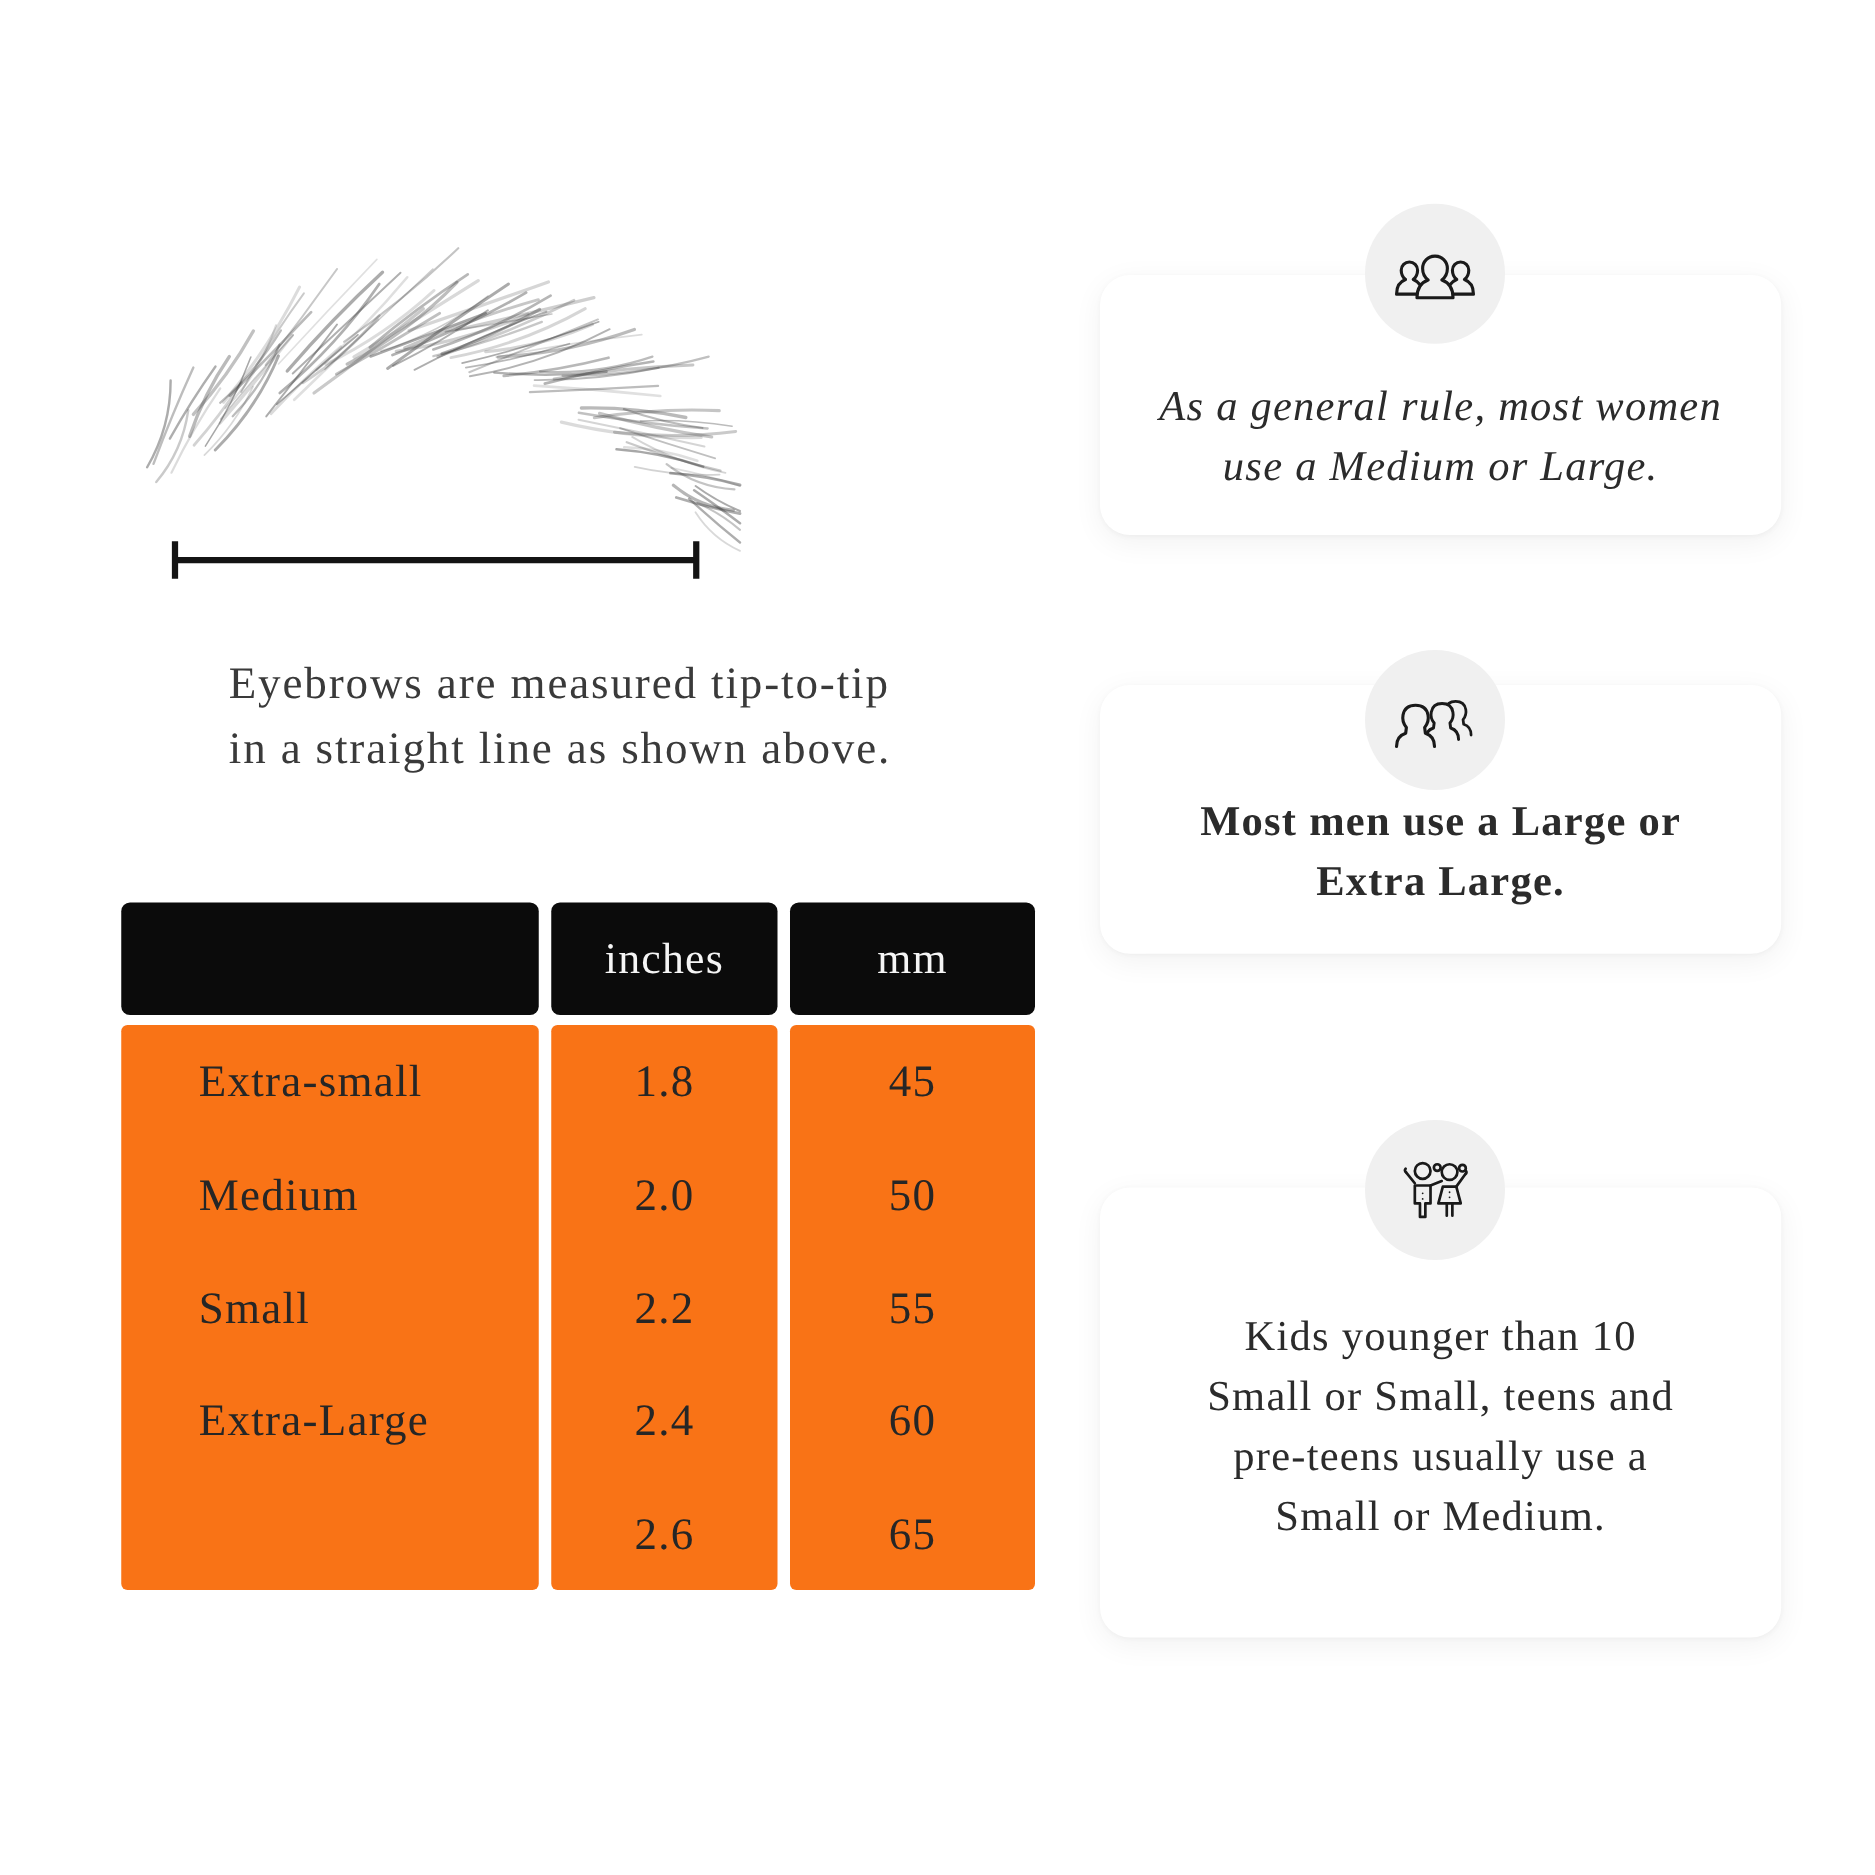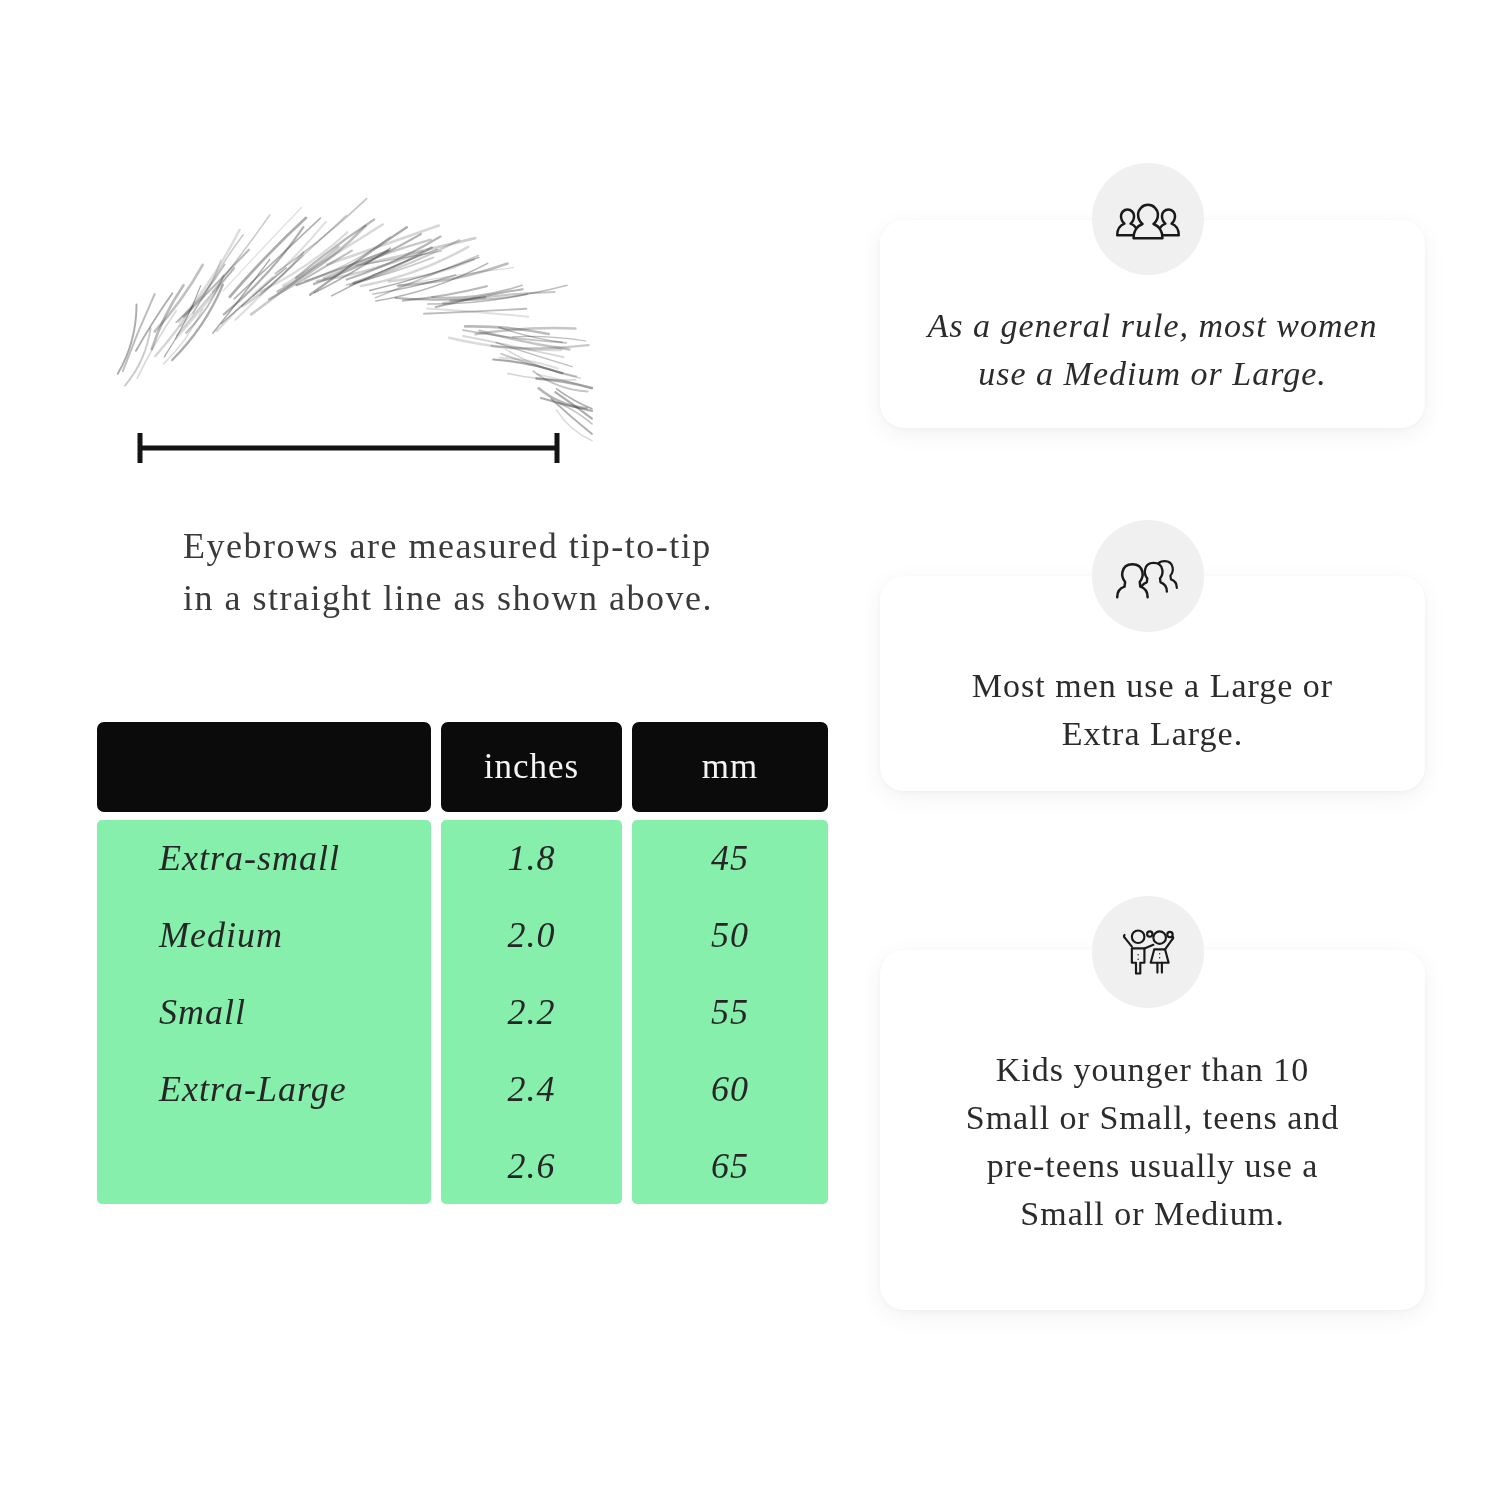--- a/index.html
+++ b/index.html
@@ -12,33 +12,33 @@
   .caption{position:absolute;left:136px;top:520px;width:640px;
            font-size:36px;letter-spacing:1.5px;color:#3a3a3a;margin-left:47px;}
   .caption div{line-height:52px;white-space:nowrap;}
 
   .size-table{position:absolute;left:72px;top:722px;width:731px;padding-left:25px;}
   .thead,.tbody{display:grid;grid-template-columns:334px 181px 196px;column-gap:10px;}
   .th{height:90px;background:#0b0b0b;border-radius:7px;color:#f5f5f5;
       display:flex;align-items:center;justify-content:center;
       font-size:35px;letter-spacing:1px;}
   .tbody{margin-top:8px;}
-  .tcol{background:#86efac;border-radius:5px;height:384px;
-        display:grid;grid-template-rows:repeat(5,1fr);align-items:center;font-style:italic;}
+  .tcol{background:#f97316;border-radius:5px;height:452px;
+        display:grid;grid-template-rows:repeat(5,1fr);align-items:center;}
   .tcell{font-size:36px;letter-spacing:1px;color:#262626;}
   .tcol-labels .tcell{padding-left:62px;text-align:left;}
   .tcol-center .tcell{text-align:center;}
 
   
   .card{position:absolute;left:880px;width:545px;background:#ffffff;border-radius:24px;
         box-shadow:0 6px 24px rgba(0,0,0,.055),0 1px 4px rgba(0,0,0,.035);}
   .card-text{text-align:center;font-size:34px;letter-spacing:1px;color:#2b2b2b;}
   .card-text div{line-height:48px;white-space:nowrap;}
   #card-women{top:220px;height:208px;}
-  #card-men{top:576px;height:215px;}
+  #card-men{top:548px;height:215px;font-weight:bold;}
   #card-kids{top:950px;height:360px;}
   #card-women .card-text{margin-top:82px;font-style:italic;}
   #card-men .card-text{margin-top:86px;}
   #card-kids .card-text{margin-top:96px;}
 
   .icon-circle{position:absolute;left:1092px;width:112px;height:112px;border-radius:50%;
                background:#f0f0f0;display:flex;align-items:center;justify-content:center;z-index:2;}
   #circle-women{top:163px;}
   #circle-men{top:520px;}
   #circle-kids{top:896px;}

